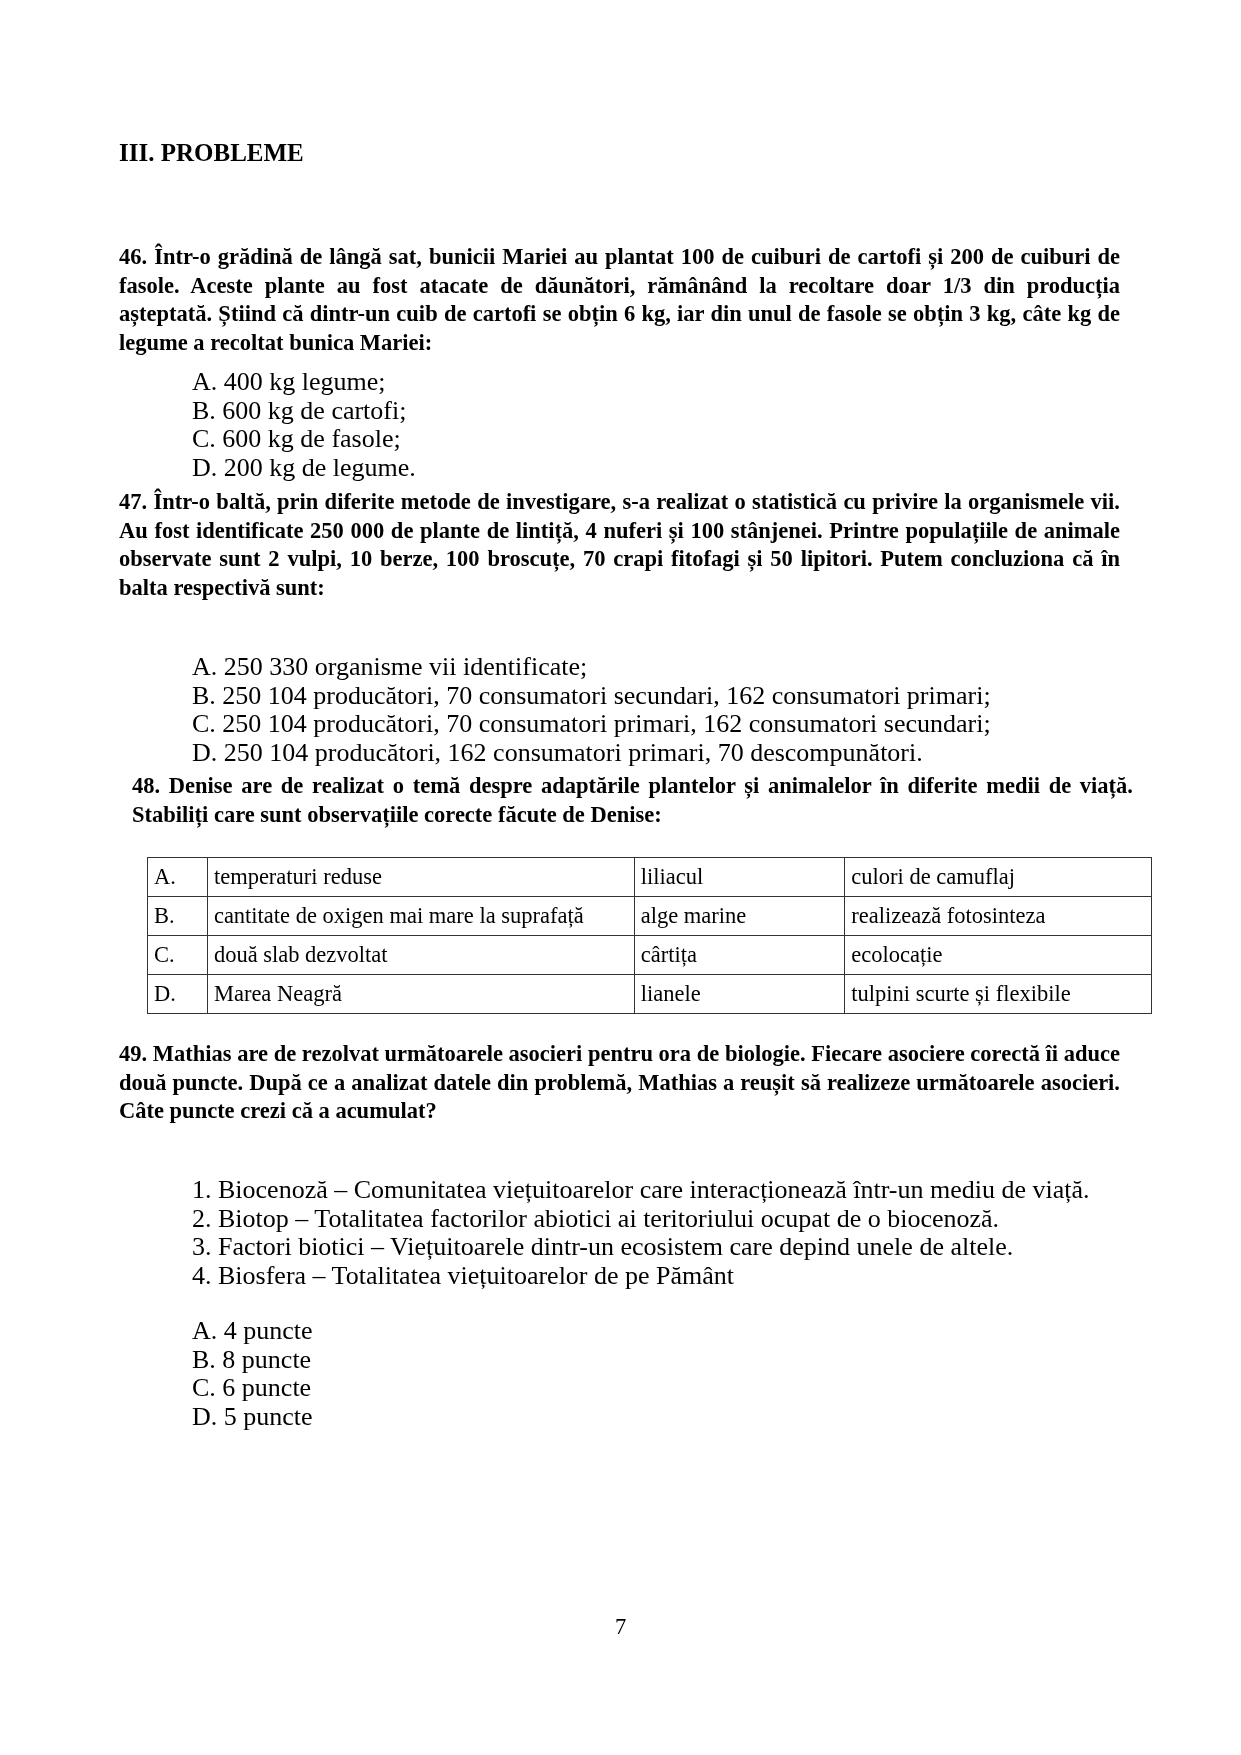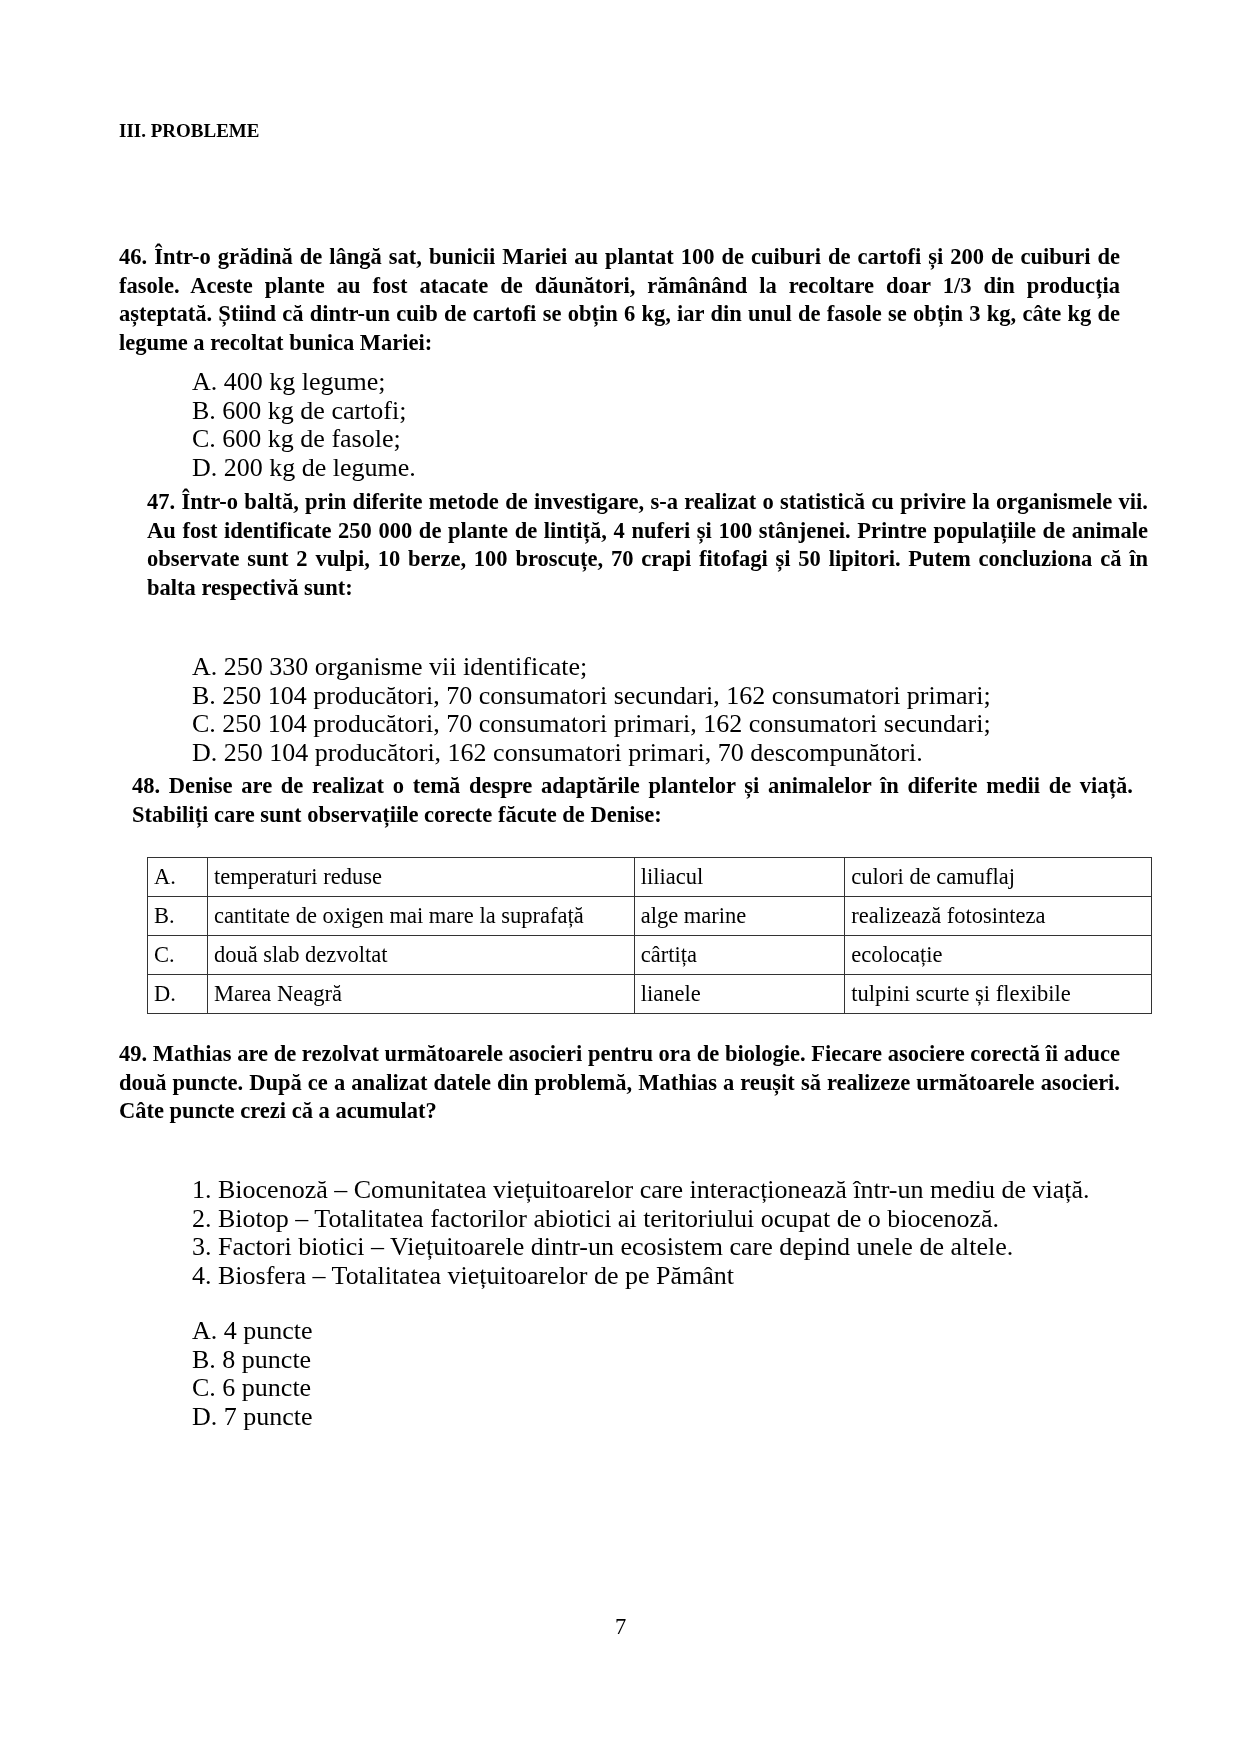--- a/index.html
+++ b/index.html
@@ -2,21 +2,21 @@
 <html><head>
 <meta charset="utf-8">
 <style>
   html, body { margin: 0; padding: 0; background: #ffffff; }
   body {
     width: 1241px; height: 1755px; position: relative; overflow: hidden;
     font-family: "Liberation Serif", serif; color: #000;
   }
   .page { position: absolute; left: 0; top: 0; width: 1241px; height: 1755px; }
   .bold { font-weight: bold; }
-  .line { position: absolute; font-size: 19px; line-height: 28px; white-space: nowrap; }
+  .line { position: absolute; font-size: 25px; line-height: 28px; white-space: nowrap; margin-top: 22px; }
   .para { position: absolute; left: 119px; width: 1001px; font-size: 22.5px; line-height: 28.7px; font-weight: bold; text-align: justify; }
   .opts { position: absolute; left: 192px; font-size: 26px; line-height: 28.5px; margin-top: 21px; }
   .opts div { white-space: nowrap; }
   table.q48 {
     position: absolute; left: 147px; top: 857px; width: 1005px;
     border-collapse: collapse; font-size: 22.5px;
   }
   table.q48 td {
     border: 1.5px solid #333; height: 38px; padding: 0 6px; vertical-align: middle; white-space: nowrap;
   }
@@ -33,21 +33,21 @@
     <span>46.</span>
     <span>Într-o grădină de lângă sat, bunicii Mariei au plantat 100 de cuiburi de cartofi și 200 de cuiburi de fasole. Aceste plante au fost atacate de dăunători, rămânând la recoltare doar 1/3 din producția așteptată. Știind că dintr-un cuib de cartofi se obțin 6 kg, iar din unul de fasole se obțin 3 kg, câte kg de legume a recoltat bunica Mariei:</span>
   </div>
   <div class="opts" style="top:347px;">
     <div>A. 400 kg legume;</div>
     <div>B. 600 kg de cartofi;</div>
     <div>C. 600 kg de fasole;</div>
     <div>D. 200 kg de legume.</div>
   </div>
 
-  <div class="para" style="top:488px;margin-left:28px;">
+  <div class="para" style="top:488px;">
     <span>47.</span>
     <span>Într-o baltă, prin diferite metode de investigare, s-a realizat o statistică cu privire la organismele vii. Au fost identificate 250 000 de plante de lintiță, 4 nuferi și 100 stânjenei. Printre populațiile de animale observate sunt 2 vulpi, 10 berze, 100 broscuțe, 70 crapi fitofagi și 50 lipitori. Putem concluziona că în balta respectivă sunt:</span>
   </div>
   <div class="opts" style="top:632px;">
     <div>A. 250 330 organisme vii identificate;</div>
     <div>B. 250 104 producători, 70 consumatori secundari, 162 consumatori primari;</div>
     <div>C. 250 104 producători, 70 consumatori primari, 162 consumatori secundari;</div>
     <div>D. 250 104 producători, 162 consumatori primari, 70 descompunători.</div>
   </div>
 
@@ -97,17 +97,17 @@
   <div class="opts" style="top:1155px;">
     <div>1. Biocenoză – Comunitatea viețuitoarelor care interacționează într-un mediu de viață.</div>
     <div>2. Biotop – Totalitatea factorilor abiotici ai teritoriului ocupat de o biocenoză.</div>
     <div>3. Factori biotici – Viețuitoarele dintr-un ecosistem care depind unele de altele.</div>
     <div>4. Biosfera – Totalitatea viețuitoarelor de pe Pământ</div>
   </div>
   <div class="opts" style="top:1296px;">
     <div>A. 4 puncte</div>
     <div>B. 8 puncte</div>
     <div>C. 6 puncte</div>
-    <div>D. 7 puncte</div>
+    <div>D. 5 puncte</div>
   </div>
 
   <div class="pagenum">7</div>
 </div>
 
 </body></html>

